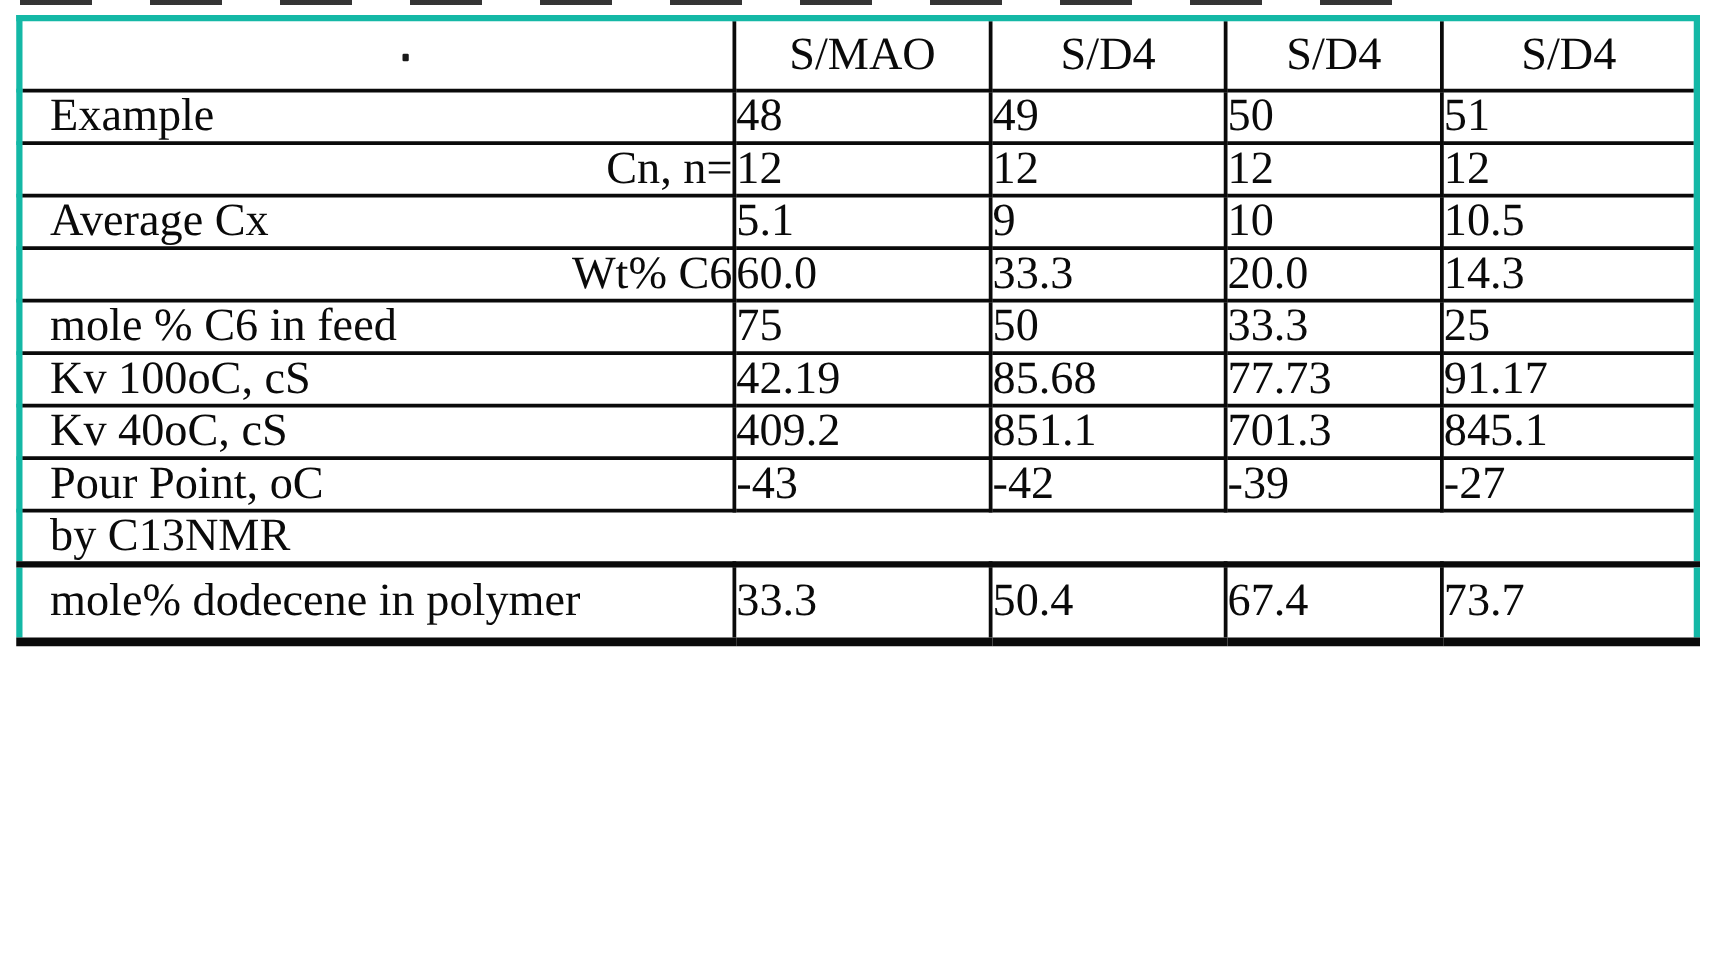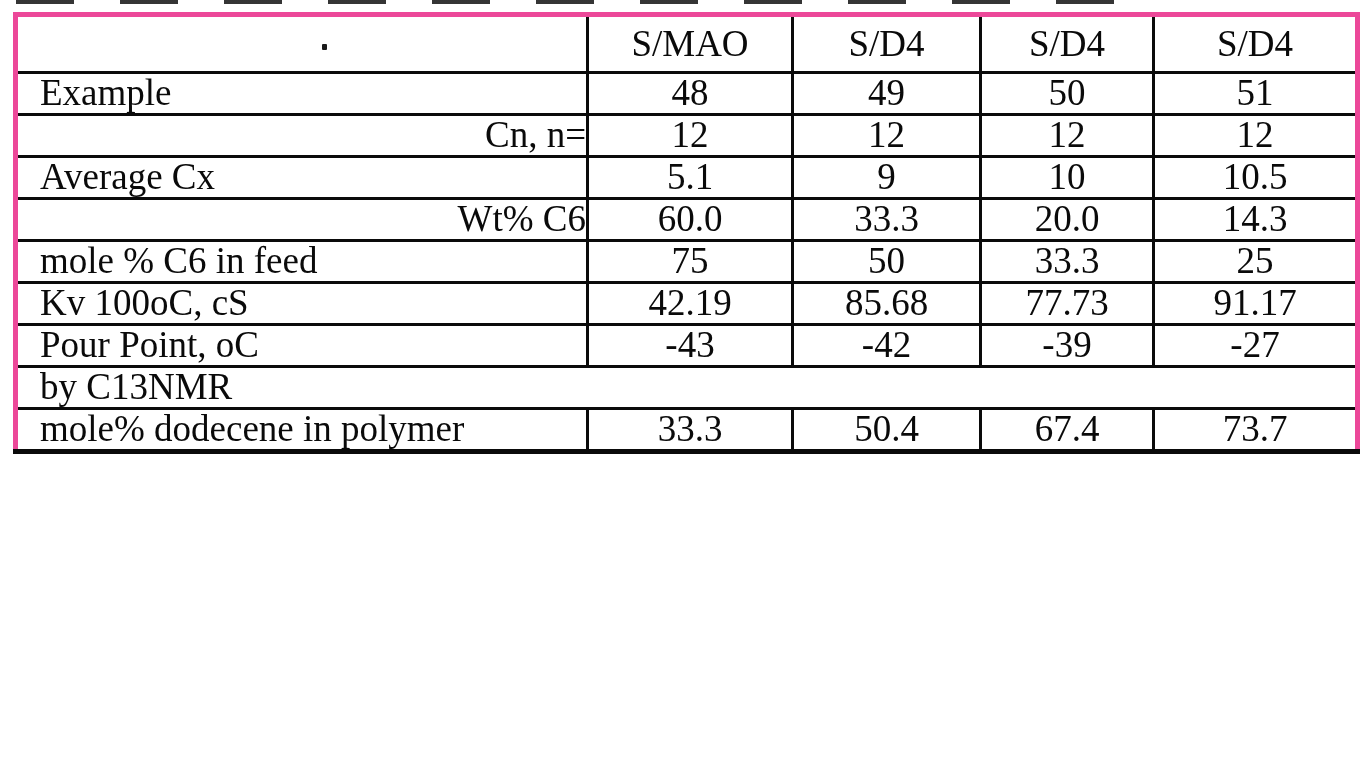--- a/index.html
+++ b/index.html
@@ -30,38 +30,38 @@
       transparent 58px, transparent 104px);
     opacity: 0.85;
   }
   table.data-table {
     position: absolute;
     left: 13px;
     top: 12px;
     border-collapse: collapse;
     table-layout: fixed;
     width: 1342px;
-    border: 5px solid #ec4899;
+    border: 5px solid #14b8a6;
   }
   .data-table th, .data-table td {
     border: 3px solid #0a0a0a;
     font-size: 37px;
     font-weight: normal;
     padding: 0;
     vertical-align: middle;
     line-height: 1.05;
     overflow: hidden;
     white-space: nowrap;
   }
   .data-table thead tr { height: 58px; }
   .data-table tbody tr { height: 42px; }
   .data-table th { text-align: center; }
   td.label { text-align: left; padding-left: 22px; }
   td.label.center { text-align: right; padding-left: 0; }
-  td.val { text-align: center; }
+  td.val { }
   
   .data-table tbody tr:nth-child(9) > td { border-bottom-width: 5px; }
   .data-table tbody tr:nth-child(10) { height: 62px; }
   .data-table tbody tr:nth-child(10) > td { border-bottom-width: 7px; }
   
   .speck {
     display: inline-block;
     position: relative;
     left: 22px;
     top: -6px;
@@ -132,20 +132,27 @@
           <td class="val">25</td>
         </tr>
         <tr>
           <td class="label">Kv 100oC, cS</td>
           <td class="val">42.19</td>
           <td class="val">85.68</td>
           <td class="val">77.73</td>
           <td class="val">91.17</td>
         </tr>
         <tr>
+          <td class="label">Kv 40oC, cS</td>
+          <td class="val">409.2</td>
+          <td class="val">851.1</td>
+          <td class="val">701.3</td>
+          <td class="val">845.1</td>
+        </tr>
+        <tr>
           <td class="label">Pour Point, oC</td>
           <td class="val">-43</td>
           <td class="val">-42</td>
           <td class="val">-39</td>
           <td class="val">-27</td>
         </tr>
         <tr>
           <td class="label" colspan="5">by C13NMR</td>
         </tr>
         <tr>

